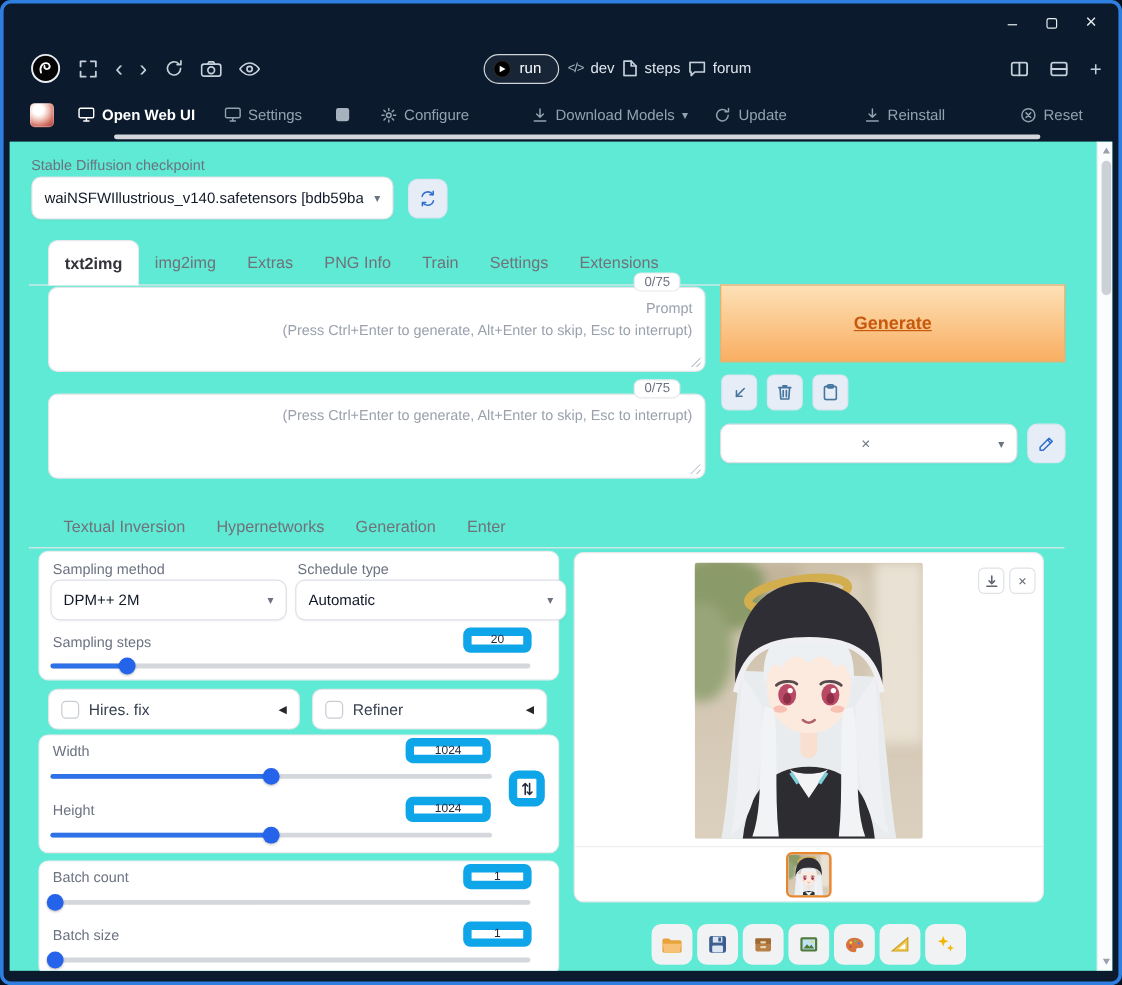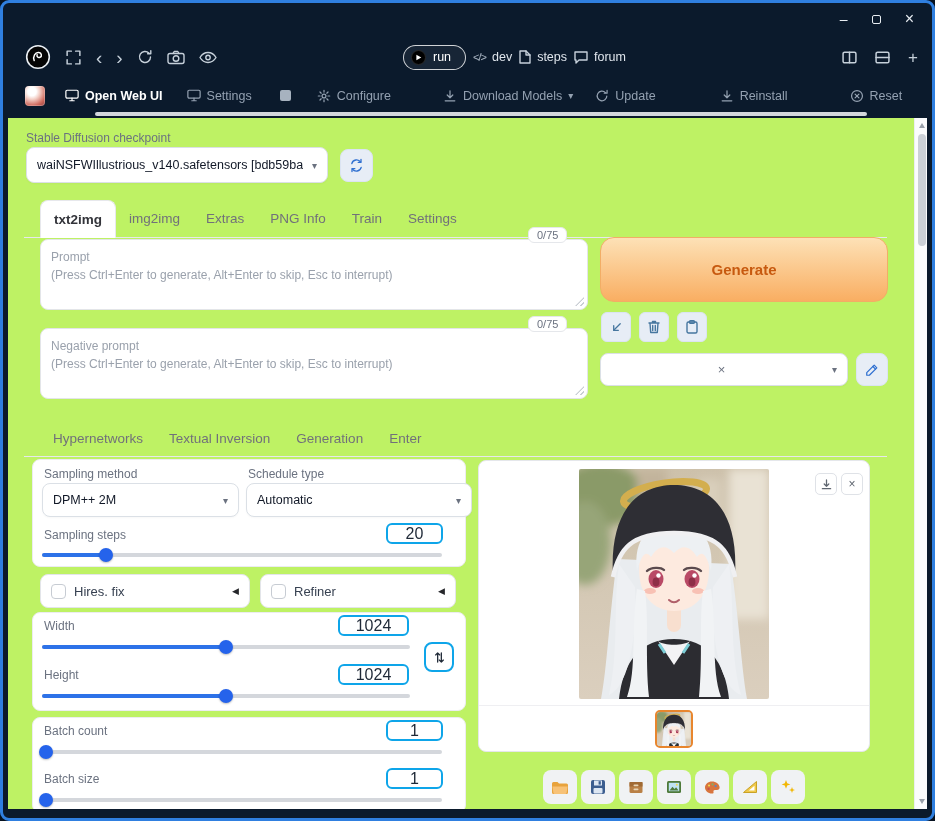--- a/index.html
+++ b/index.html
@@ -28,43 +28,43 @@
   .lt.active{color:#fff;font-weight:bold;}
   .favicon{width:20px;height:20px;border-radius:4px;margin-left:22px;background:radial-gradient(circle at 35% 28%,#ffffff 0 22%,#f3cfc6 40%,#cf6a5e 72%,#8e3b3b 100%);box-shadow:inset 0 0 0 1px rgba(255,255,255,.25);}
   .stopsq{width:11px;height:11px;border-radius:2px;background:#a7b2bf;}
   .tabstrip-scroll{position:absolute;top:109px;left:92px;width:772px;height:4px;border-radius:2px;background:#d3d7dc;}
 
   
   svg.s{display:block;}
   svg.s path,svg.s rect,svg.s circle,svg.s ellipse,svg.s line{fill:none;stroke:currentColor;stroke-width:1.4;stroke-linecap:round;stroke-linejoin:round;}
 
   
-  .content{position:absolute;left:5px;right:5px;top:115px;bottom:9px;background:#bef264;overflow:hidden;color:#1f2937;}
+  .content{position:absolute;left:5px;right:5px;top:115px;bottom:9px;background:#5eead4;overflow:hidden;color:#1f2937;text-align:right;}
   .lbl{position:absolute;font-size:12px;color:#6b7280;white-space:nowrap;}
   .dd{position:absolute;border:1px solid #dbe0e6;border-radius:8px;background:#fff;display:flex;align-items:center;padding:0 10px;font-size:12.5px;color:#111827;box-shadow:0 1px 2px rgba(0,0,0,.03);}
   .dd .txt{white-space:nowrap;overflow:hidden;}
   .caret{margin-left:auto;color:#6b7280;font-size:10px;padding-left:6px;}
   .sqbtn{position:absolute;border-radius:8px;background:#e7edf6;display:flex;align-items:center;justify-content:center;color:#2e6fd0;border:1px solid #dbe4f2;}
 
   .tabrow{position:absolute;left:16px;right:40px;display:flex;align-items:stretch;border-bottom:1px solid #e7e8ec;padding-left:16px;font-size:13.5px;color:#71717a;}
   .tab{display:flex;align-items:center;padding:9px 13px;white-space:nowrap;}
   .tab.active{border:1px solid #e7e8ec;border-bottom:1px solid #fff;border-radius:8px 8px 0 0;margin-bottom:-1px;background:#fff;color:#33343a;font-weight:bold;}
   .main-tabs{top:82px;height:38px;}
   .sub-tabs{top:302px;height:37px;}
 
   .counter{position:absolute;padding:1px 8px;border:1px solid #e5e7eb;border-radius:6px;background:#fff;font-size:11px;color:#6b7280;z-index:3;}
   .promptbox{position:absolute;border:1px solid #e3e5e8;border-radius:8px;background:#fff;padding:8px 10px;font-size:12px;color:#9aa1ac;line-height:1.5;z-index:1;}
   .promptbox::after{content:"";position:absolute;right:3px;bottom:3px;width:9px;height:9px;background:repeating-linear-gradient(315deg,transparent 0 2px,#c9ced4 2px 3.2px);clip-path:polygon(100% 0,100% 100%,0 100%);}
 
-  .generate{position:absolute;left:592px;top:119px;width:288px;height:65px;border-radius:14px;background:linear-gradient(180deg,#fde1b6,#f9ae62);border:1px solid #f2ad66;display:flex;align-items:center;justify-content:center;font-size:15px;font-weight:bold;color:#c7590f;}
+  .generate{position:absolute;left:592px;top:119px;width:288px;height:65px;border-radius:0;background:linear-gradient(180deg,#fde1b6,#f9ae62);border:1px solid #f2ad66;display:flex;align-items:center;justify-content:center;font-size:15px;font-weight:bold;color:#c7590f;text-decoration:underline;}
   .toolrow{position:absolute;left:593px;top:194px;display:flex;gap:8px;}
   .tool{width:30px;height:30px;border-radius:6px;background:#e7edf6;border:1px solid #dbe4f2;display:flex;align-items:center;justify-content:center;color:#46769f;}
 
   .group{position:absolute;border:1px solid #ececf0;border-radius:8px;background:#fff;}
-  .numbox{position:absolute;border:2px solid #0ea5e9;border-radius:6px;background:#fff;font-size:16px;color:#1f2937;display:flex;align-items:center;justify-content:center;}
+  .numbox{position:absolute;border:7px solid #0ea5e9;border-radius:6px;background:#fff;font-size:10px;color:#1f2937;display:flex;align-items:center;justify-content:center;}
   .slider{position:absolute;height:14px;}
   .slider .track{position:absolute;top:5px;left:0;right:0;height:4px;background:#d4d7dc;border-radius:3px;}
   .slider .fill{position:relative;height:100%;background:#2d72e8;border-radius:3px;}
   .slider .thumb{position:absolute;right:-7px;top:-5px;width:14px;height:14px;border-radius:50%;background:#2563eb;box-shadow:0 1px 2px rgba(0,0,0,.25);}
   .accbox{position:absolute;height:34px;border:1px solid #e3e5e9;border-radius:8px;background:#fff;display:flex;align-items:center;gap:8px;padding:0 10px;font-size:13px;color:#374151;}
   .cb{width:15px;height:15px;border:1.5px solid #c7ccd3;border-radius:4px;background:#fff;}
   .acc{margin-left:auto;font-size:9px;color:#26272b;}
 
   .gallery{position:absolute;left:470px;top:342px;width:392px;height:292px;border:1px solid #e5e7eb;border-radius:8px;background:#fff;}
   .gimg{position:absolute;left:50%;transform:translateX(-50%);top:8px;width:190px;height:230px;border-radius:2px;overflow:hidden;}
@@ -294,30 +294,30 @@
         </svg>
     </div>
 
     <div class="tabrow main-tabs">
       <div class="tab active">txt2img</div>
       <div class="tab">img2img</div>
       <div class="tab">Extras</div>
       <div class="tab">PNG Info</div>
       <div class="tab">Train</div>
       <div class="tab">Settings</div>
+      <div class="tab">Extensions</div>
     </div>
 
     <div class="counter" style="left:520px;top:109px">0/75</div>
     <div class="promptbox" style="left:32px;top:121px;width:548px;height:71px">
       <div>Prompt</div>
       <div>(Press Ctrl+Enter to generate, Alt+Enter to skip, Esc to interrupt)</div>
     </div>
     <div class="counter" style="left:520px;top:198px">0/75</div>
     <div class="promptbox" style="left:32px;top:210px;width:548px;height:71px">
-      <div>Negative prompt</div>
       <div>(Press Ctrl+Enter to generate, Alt+Enter to skip, Esc to interrupt)</div>
     </div>
 
     <div class="generate">Generate</div>
     <div class="toolrow">
       <span class="tool">
           <svg class="s" width="13" height="13" viewBox="0 0 14 14">
             <path d="M11 3L4 10"></path>
             <path d="M4 5v5h5"></path>
           </svg>
@@ -340,22 +340,22 @@
       <span class="caret">▾</span>
     </div>
     <div class="sqbtn" style="left:848px;top:235px;width:32px;height:33px">
       <svg class="s" width="14" height="14" viewBox="0 0 16 16">
           <path d="M10.5 2.5l3 3L5 14H2v-3z"></path>
           <path d="M9 4l3 3"></path>
         </svg>
     </div>
 
     <div class="tabrow sub-tabs">
+      <div class="tab">Textual Inversion</div>
       <div class="tab">Hypernetworks</div>
-      <div class="tab">Textual Inversion</div>
       <div class="tab">Generation</div>
       <div class="tab">Enter</div>
     </div>
 
     <div class="group" style="left:24px;top:341px;width:434px;height:108px"></div>
     <div class="lbl" style="left:36px;top:349px">Sampling method</div>
     <div class="lbl" style="left:240px;top:349px">Schedule type</div>
     <div class="dd" style="left:34px;top:365px;width:197px;height:34px">
       <span class="txt">DPM++ 2M</span>
       <span class="caret">▾</span>

